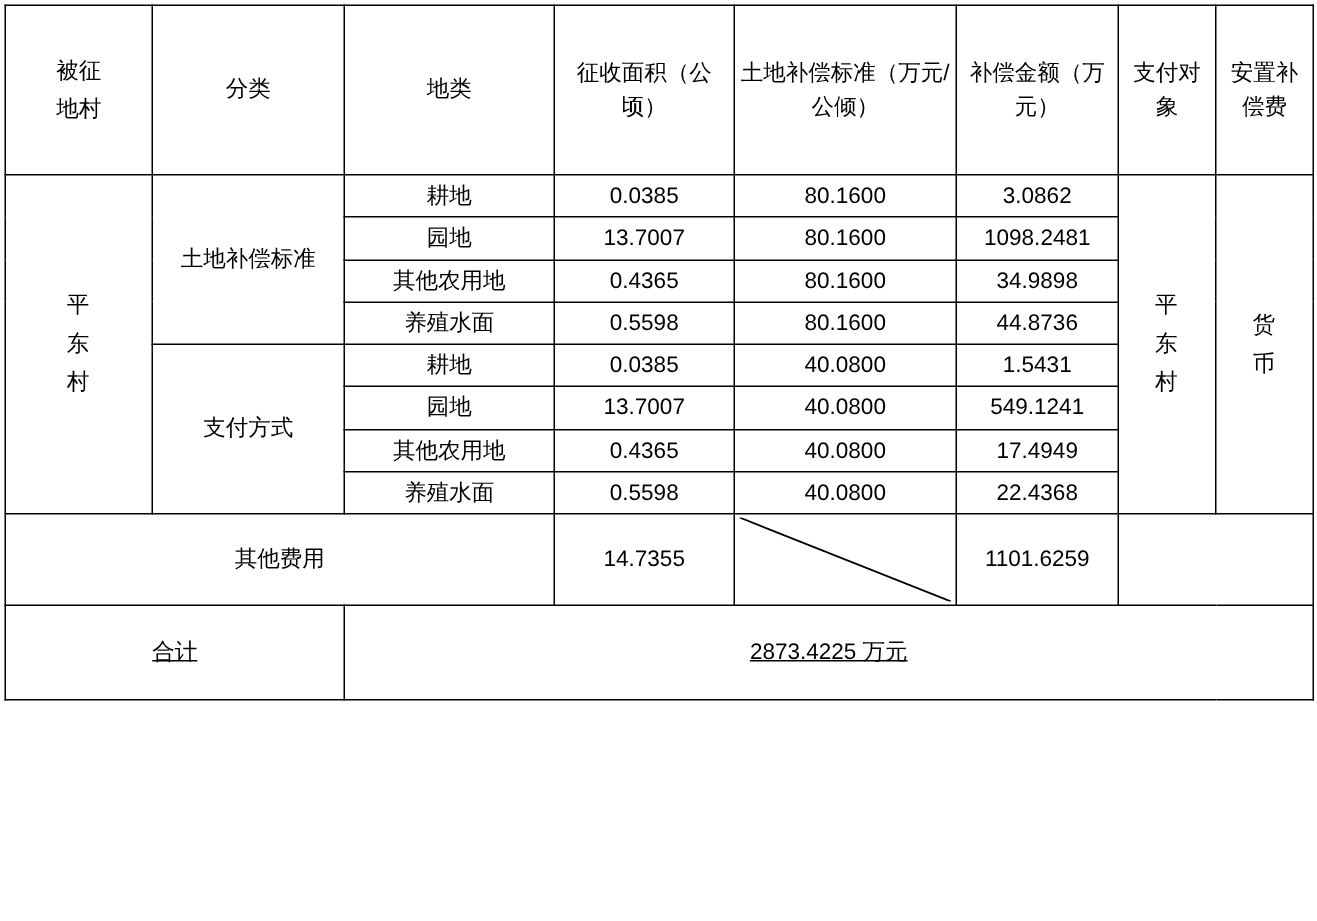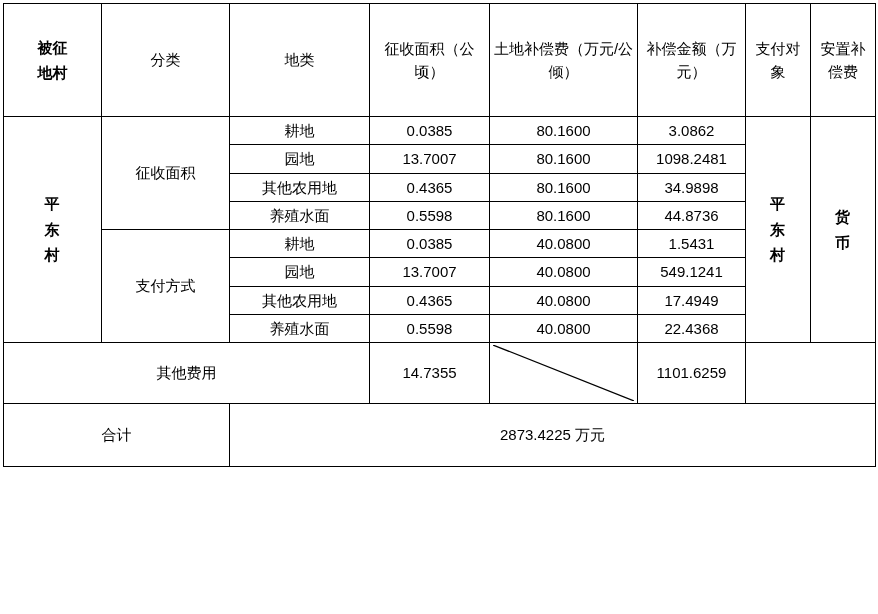--- a/index.html
+++ b/index.html
@@ -38,40 +38,40 @@
     height: 108px;
     font-weight: normal;
   }
   td.vertlabel {
     font-size: 16px;
     letter-spacing: 1px;
   }
   .vstack {
     display: block;
     line-height: 1.7;
-    font-weight: bold;
   }
   td.catcell {
     font-size: 15px;
   }
   td.rowlabel {
     font-size: 14px;
     margin-top: 32px;
   }
   td.num {
     font-size: 14px;
   }
   td.otherfee {
     font-size: 15px;
     height: 56px;
     margin-top: 44px;
   }
   td.total {
     font-size: 15px;
     height: 58px;
+    text-decoration: underline;
   }
   .diag {
     position: relative;
     padding: 0;
   }
   .diag svg {
     display: block;
     width: 100%;
     height: 100%;
   }
@@ -98,33 +98,33 @@
     </colgroup>
     <tbody>
       <tr>
         <td class="header">
           <span class="vstack">被征</span>
           <span class="vstack">地村</span>
         </td>
         <td class="header">分类</td>
         <td class="header">地类</td>
         <td class="header">征收面积（公顷）</td>
-        <td class="header">土地补偿费（万元/公倾）</td>
+        <td class="header">土地补偿标准（万元/公倾）</td>
         <td class="header">补偿金额（万元）</td>
         <td class="header">支付对象</td>
         <td class="header">安置补偿费</td>
       </tr>
 
       <tr>
         <td class="vertlabel" rowspan="8">
           <span class="vstack">平</span>
           <span class="vstack">东</span>
           <span class="vstack">村</span>
         </td>
-        <td class="catcell" rowspan="4">征收面积</td>
+        <td class="catcell" rowspan="4">土地补偿标准</td>
         <td class="rowlabel">耕地</td>
         <td class="num">0.0385</td>
         <td class="num">80.1600</td>
         <td class="num">3.0862</td>
         <td class="vertlabel" rowspan="8">
           <span class="vstack">平</span>
           <span class="vstack">东</span>
           <span class="vstack">村</span>
         </td>
         <td class="vertlabel" rowspan="8">

